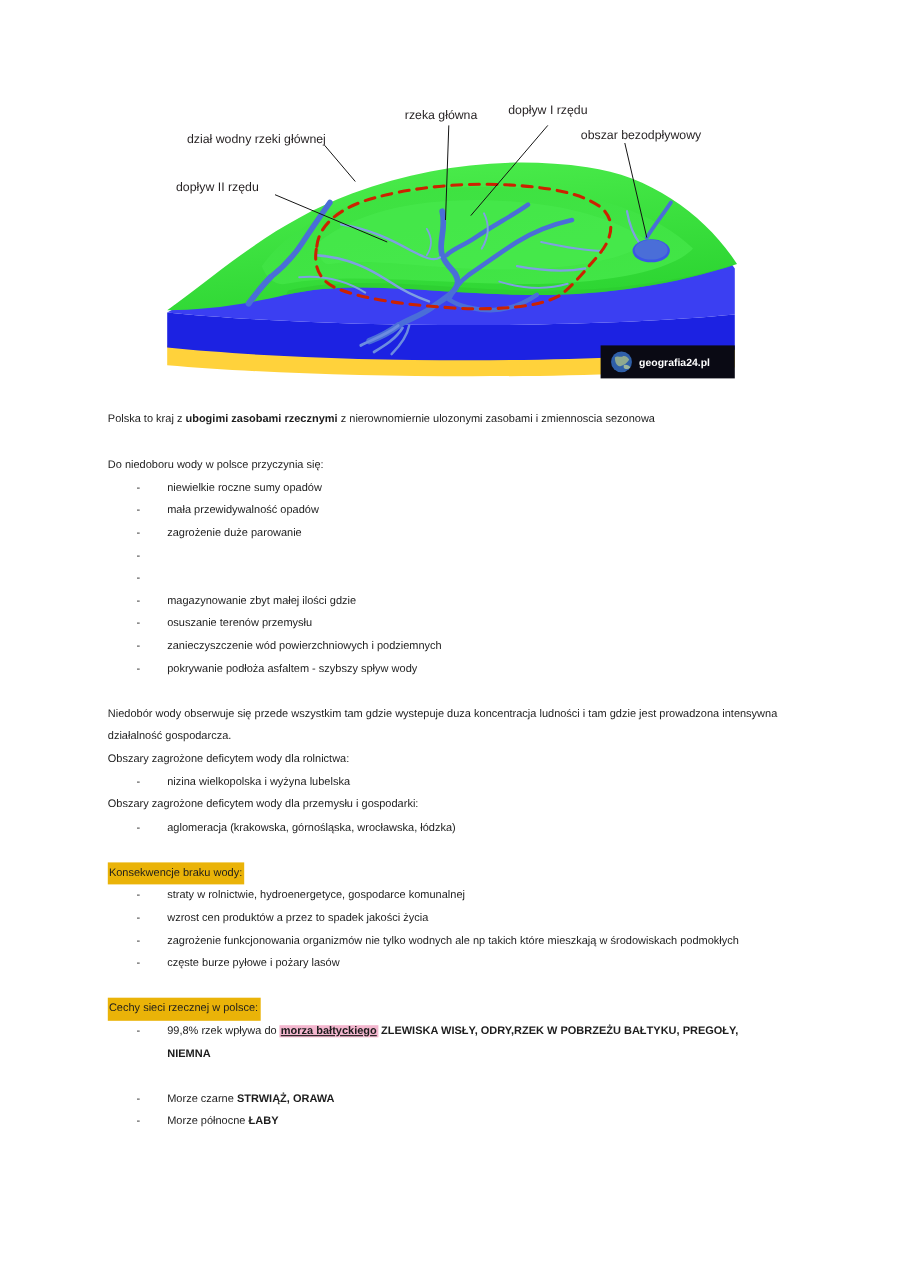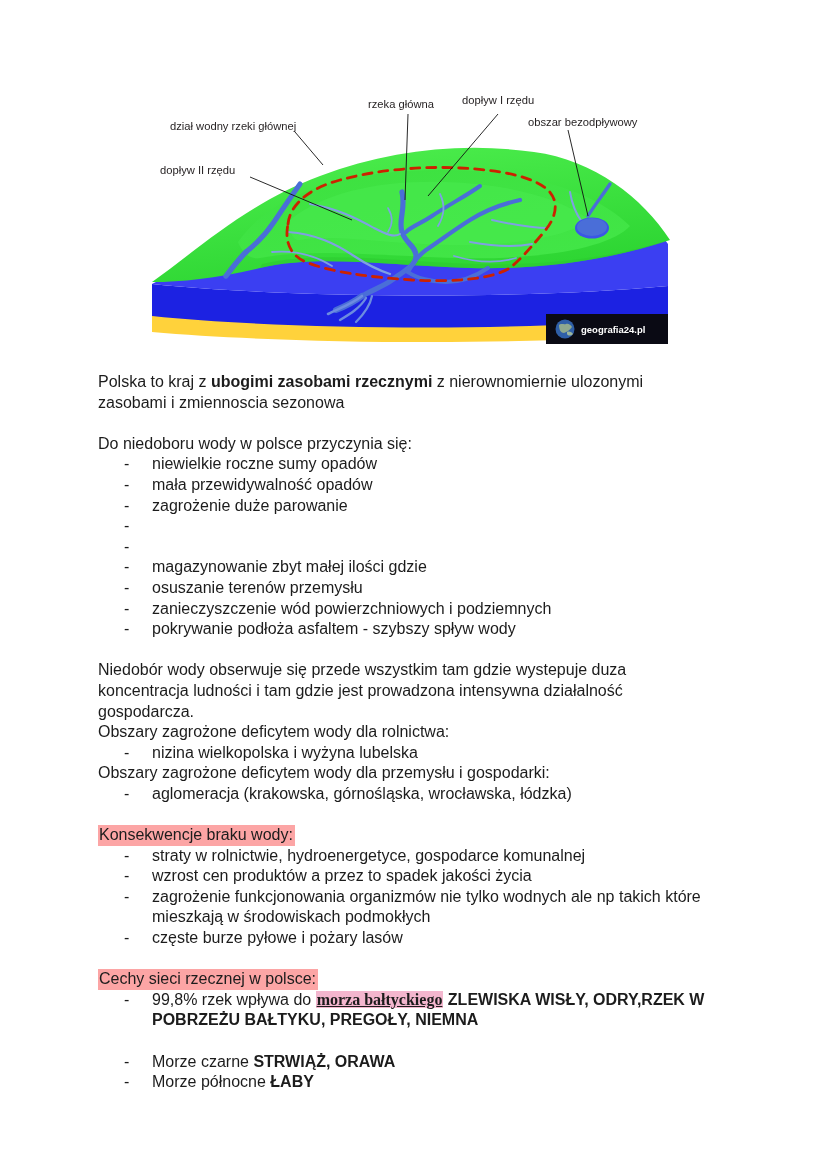--- a/index.html
+++ b/index.html
@@ -45,21 +45,21 @@
     font-weight: bold;
     fill: #ffffff;
   }
 
   
   .body-text {
     position: absolute;
     left: 98px;
     top: 372px;
     width: 614px;
-    font-size: 16px;
+    font-size: 10px;
     line-height: 20.6px;
     color: #1c1c1c;
   }
 
   .para { margin: 0 0 0 0; }
   .spacer { height: 20.6px; }
 
   .bullets { list-style: none; margin: 0; padding: 0; }
   .bullets li {
     position: relative;
@@ -71,29 +71,28 @@
     position: absolute;
     left: 26px;
     top: 0;
     color: #1c1c1c;
   }
   .bullets li .btxt { display: inline; }
 
   b, .bold { font-weight: bold; }
   .hl-head {
     display: inline-block;
-    background: #fca5a5;
+    background: #eab308;
     padding: 0 2px 0 1px;
   }
   .hl-ul {
     background: #f3b6ce;
     font-weight: bold;
     text-decoration: underline;
     padding: 0 1px;
-    font-family: Liberation Serif, serif;
   }
 </style>
 </head>
 <body>
 
 <div class="page">
 
   <div class="figure">
     <svg viewBox="0 0 540 258" xmlns="http://www.w3.org/2000/svg">
       <defs>

